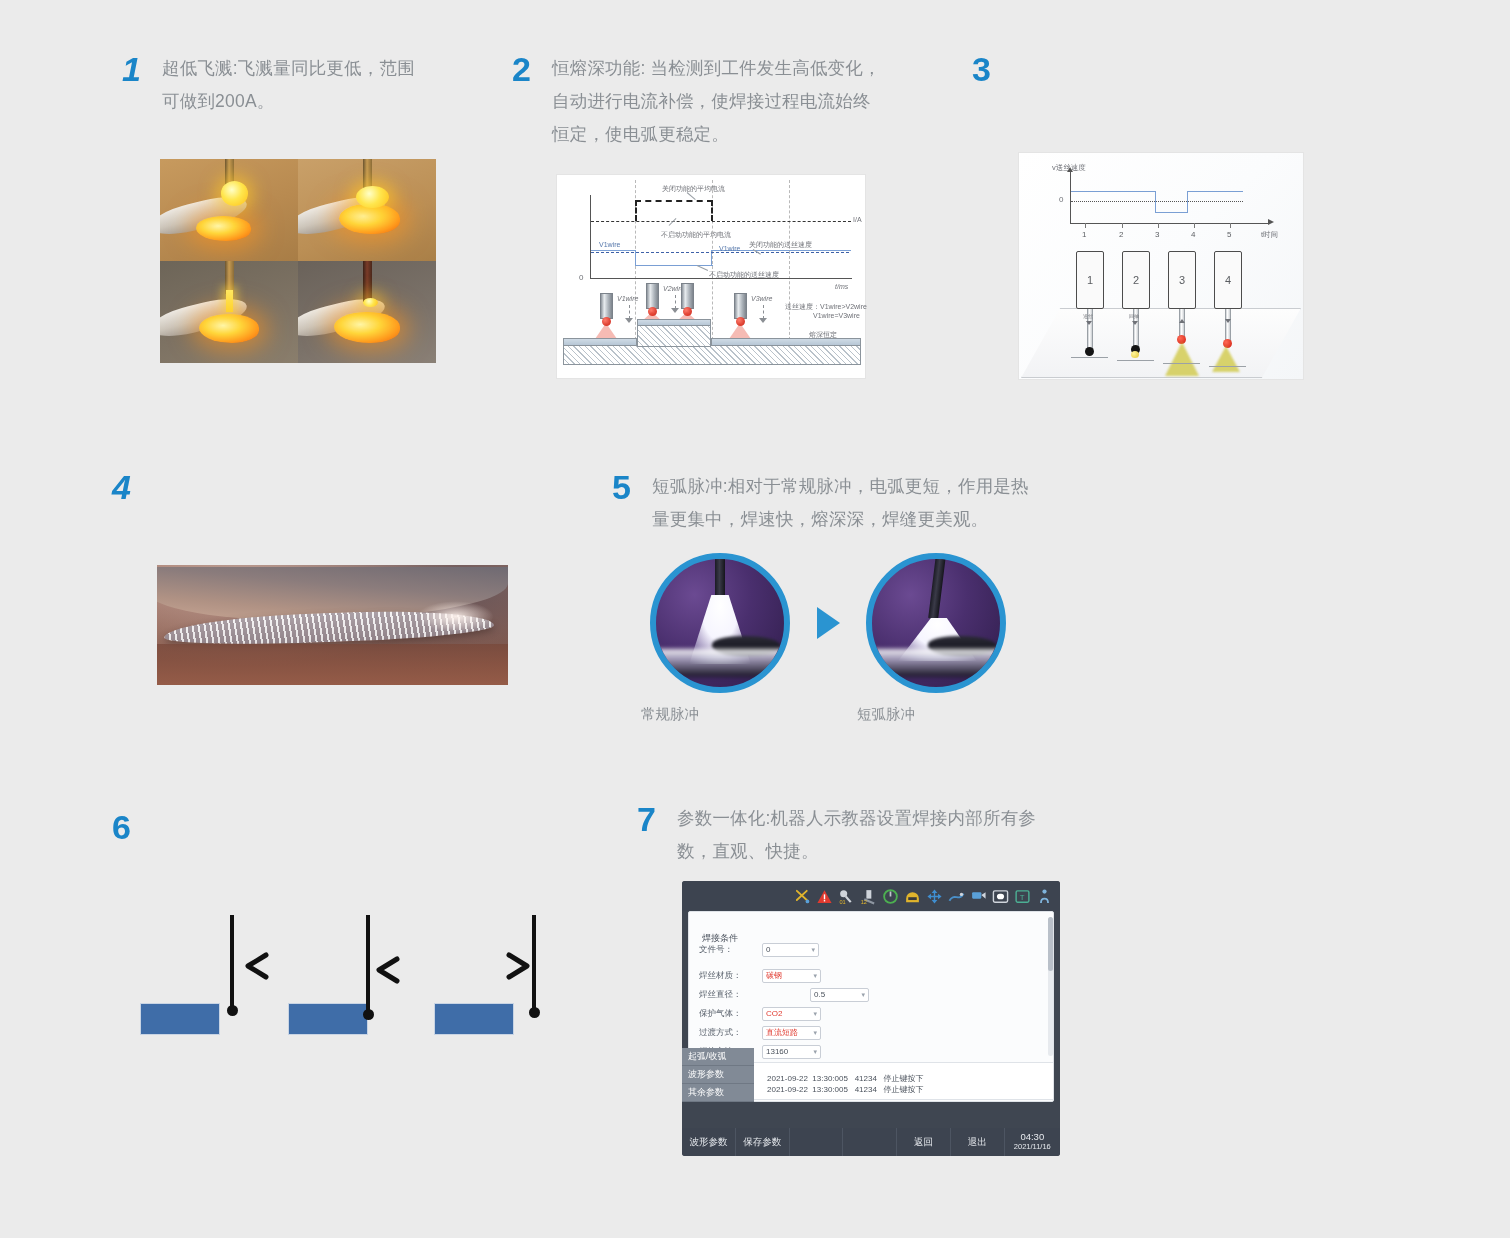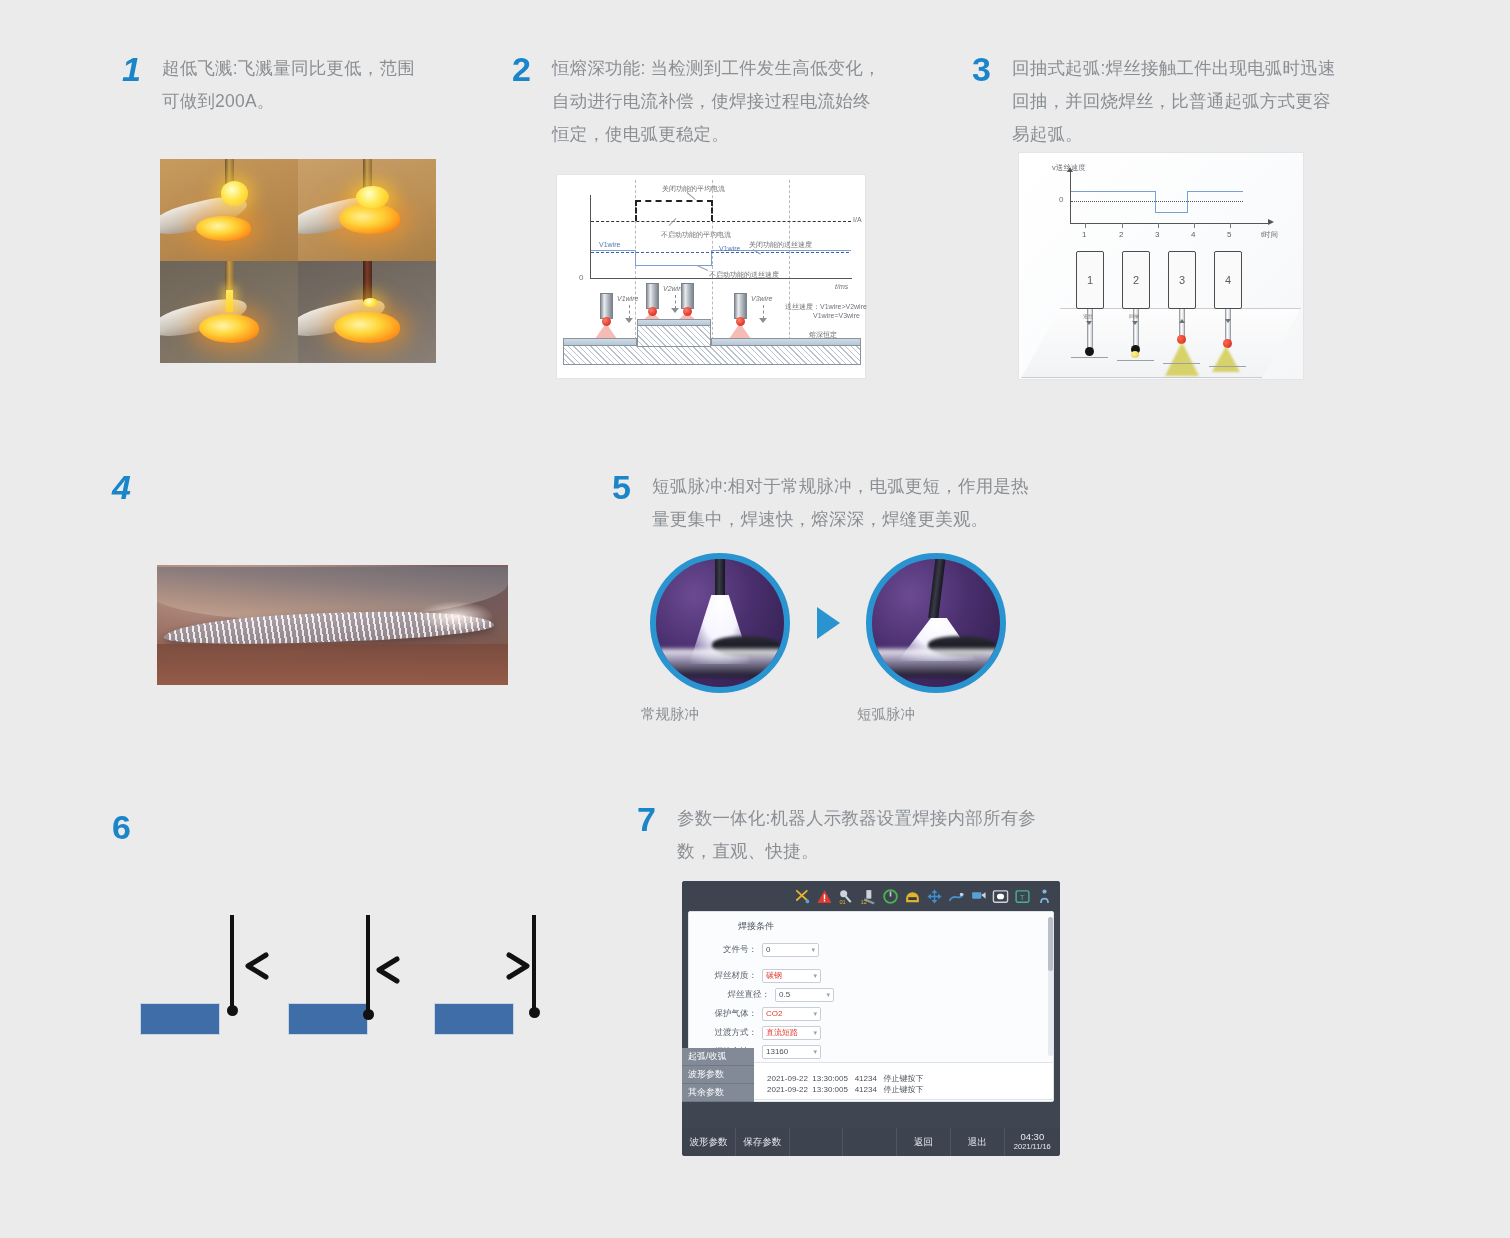--- a/index.html
+++ b/index.html
@@ -314,31 +314,31 @@
     line-height: 1;
   }
   .pbody {
     position: absolute; left: 6px; top: 30px;
     right: 6px; bottom: 54px;
     background: #fbfcfd;
     border: 1px solid #dfe3e8;
     border-radius: 2px;
   }
   .pbody-title {
-    position: absolute; left: 13px; top: 8px;
-    font-size: 9px; color: #4e5560; margin-left: 36px;
+    position: absolute; left: 13px; top: 20px;
+    font-size: 9px; color: #4e5560;
   }
   .frow {
     position: absolute;
     display: flex; align-items: center;
     height: 15px;
   }
   .flabel {
     font-size: 8.5px; color: #59616c;
-    width: 58px; text-align: right;
+    width: 58px; 
     margin-right: 5px;
     white-space: nowrap;
   }
   .fselect {
     width: 57px; height: 14px;
     border: 1px solid #c9ced6;
     border-radius: 2px;
     background: #fff;
     display: flex; align-items: center;
     padding: 0 3px;
@@ -540,23 +540,20 @@
       <div class="basetop" style="left:6px; top:163px; width:74px; height:8px;"></div>
       <div class="basemetal" style="left:80px; top:148px; width:74px; height:24px;"></div>
       <div class="basetop" style="left:80px; top:144px; width:74px; height:7px;"></div>
       <div class="basetop" style="left:154px; top:163px; width:150px; height:8px;"></div>
     </div>
   </div>
 
   <div class="feature" style="left:972px; top:52px; width:400px;">
     <div class="feat-head">
       <div class="num upright">3</div>
-      <div class="desc">回抽式起弧:焊丝接触工件出现电弧时迅速
-回抽，并回烧焊丝，比普通起弧方式更容
-易起弧。</div>
     </div>
   </div>
 
   <div class="card3" style="left:1018px; top:152px; width:286px; height:228px;">
 
     <div class="c3lbl" style="left:33px; top:10px;">v送丝速度</div>
     <div class="axisline" style="left:51px; top:18px; width:1px; height:53px;"></div>
     <div style="position:absolute; left:48px; top:14px; width:0;height:0;border-left:3.5px solid transparent;border-right:3.5px solid transparent;border-bottom:5px solid #555;"></div>
     <div class="axisline" style="left:51px; top:70px; width:200px; height:1px;"></div>
     <div style="position:absolute; left:249px; top:66px; width:0;height:0;border-top:3.5px solid transparent;border-bottom:3.5px solid transparent;border-left:6px solid #555;"></div>
@@ -799,21 +796,21 @@
       </div>
 
       <div class="frow" style="left:10px; top:56px;">
         <div class="flabel">焊丝材质：</div>
         <div class="fselect wide red">
           <span>碳钢</span>
           <span class="cv">▾</span>
         </div>
       </div>
 
-      <div class="frow" style="left:23px; top:75px;">
+      <div class="frow" style="left:10px; top:75px;gap:48px;">
         <div class="flabel">焊丝直径：</div>
         <div class="fselect wide">
           <span>0.5</span>
           <span class="cv">▾</span>
         </div>
       </div>
 
       <div class="frow" style="left:10px; top:94px;">
         <div class="flabel">保护气体：</div>
         <div class="fselect wide red">

